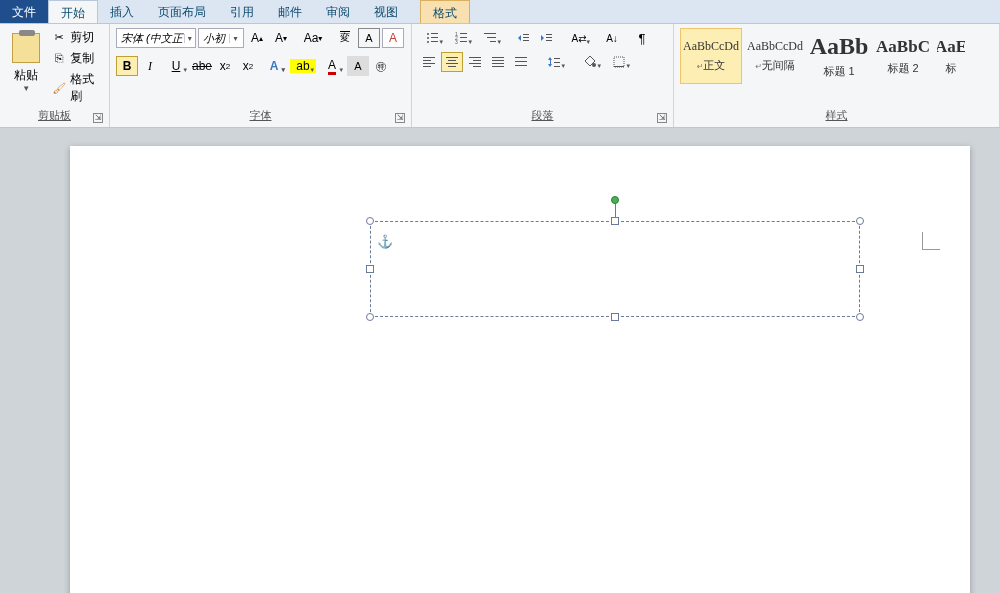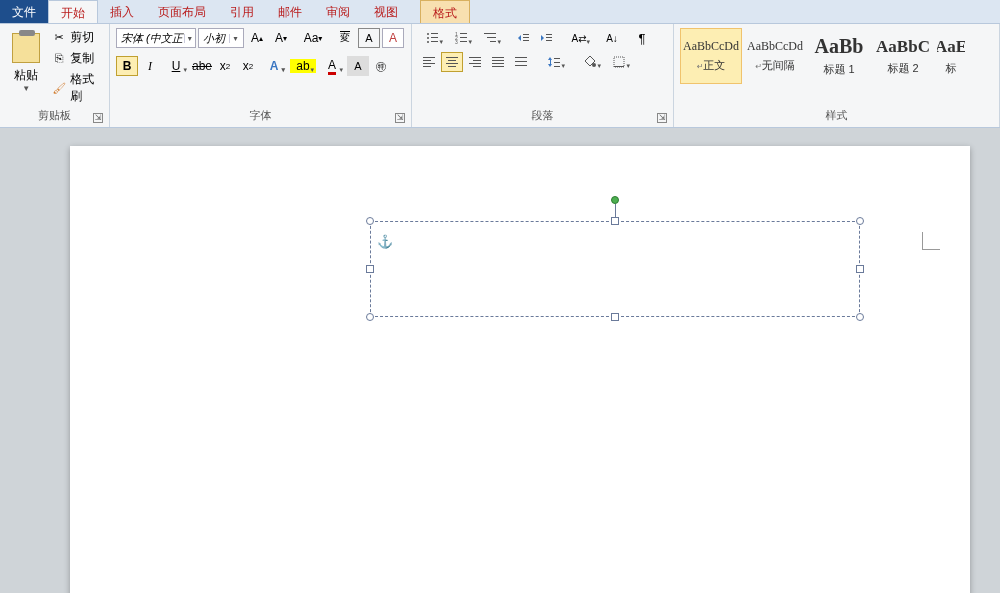--- a/index.html
+++ b/index.html
@@ -1,29 +1,29 @@
 <!DOCTYPE html>
 <html><head>
 <meta charset="utf-8">
 <style>
 * { box-sizing: border-box; margin: 0; padding: 0; font-family: "Microsoft YaHei", "SimSun", sans-serif; }
 body { background: #fff; width: 1000px; height: 593px; overflow: hidden; }
 
 
 .menubar { display: flex; background: #dce6f2; height: 24px; border-bottom: 1px solid #b8c8dc; font-size: 12px; }
-.menubar .tab { padding: 4px 12px; color: #b91c1c; cursor: pointer; }
+.menubar .tab { padding: 4px 12px; color: #0c4a6e; cursor: pointer; }
 .menubar .tab.file { background: #1e4e8c; color: #fff; }
 .menubar .tab.active { background: #f5f6f7; border: 1px solid #b8c8dc; border-bottom: none; }
 .menubar .tab.format { background: #f8e0b0; border: 1px solid #d8b060; border-bottom: none; margin-left: 10px;}
 
 
 .ribbon { display: flex; background: #f5f6f7; height: 104px; border-bottom: 1px solid #b8c8dc; }
 .group { display: flex; flex-direction: column; border-right: 1px solid #cbd5e0; padding: 4px 6px 0 6px; }
 .group-body { flex: 1; display: flex; align-items: flex-start; gap: 4px; }
-.group-label { text-align: center; font-size: 11px; color: #555; padding: 2px 0 4px; position: relative; }
+.group-label { text-align: center; font-size: 11px; color: #555; padding: 2px 0 4px; position: relative; text-decoration: underline; }
 .group-label .launcher { position: absolute; right: 0; bottom: 4px; width: 10px; height: 10px; border: 1px solid #888; font-size: 8px; line-height: 8px; color: #555; }
 
 
 .paste-btn { display: flex; flex-direction: column; align-items: center; width: 44px; height: 72px; border: 1px solid transparent; padding-top: 4px; }
 .paste-btn .ic { width: 28px; height: 30px; background: #f5e09a; border: 1px solid #c0a040; position: relative; }
 .paste-btn .ic::before { content:""; position:absolute; top:-4px; left:6px; width:16px; height:6px; background:#888; border-radius:2px;}
 .paste-btn .lbl { font-size: 12px; margin-top: 4px; }
 .paste-btn .arr { font-size: 8px; color: #555; }
 .clip-side { display: flex; flex-direction: column; gap: 2px; font-size: 12px; }
 .clip-side .row { display: flex; align-items: center; gap: 4px; padding: 1px 2px; }
@@ -304,21 +304,21 @@
       <div class="styles-body">
         <div class="style-item active">
           <div class="prev" style="font-size:12px">AaBbCcDd</div>
           <div class="nm"><span class="sub">↵</span><span>正文</span></div>
         </div>
         <div class="style-item">
           <div class="prev" style="font-size:12px">AaBbCcDd</div>
           <div class="nm"><span class="sub">↵</span><span>无间隔</span></div>
         </div>
         <div class="style-item">
-          <div class="prev" style="font-size:20px;font-weight:bold">AaBb</div>
+          <div class="prev" style="font-size:24px;font-weight:bold">AaBb</div>
           <div class="nm">标题 1</div>
         </div>
         <div class="style-item">
           <div class="prev" style="font-size:17px;font-weight:bold">AaBbC</div>
           <div class="nm">标题 2</div>
         </div>
         <div class="style-item" style="width:30px;overflow:hidden">
           <div class="prev" style="font-size:17px;font-weight:bold">AaE</div>
           <div class="nm">标</div>
         </div>

